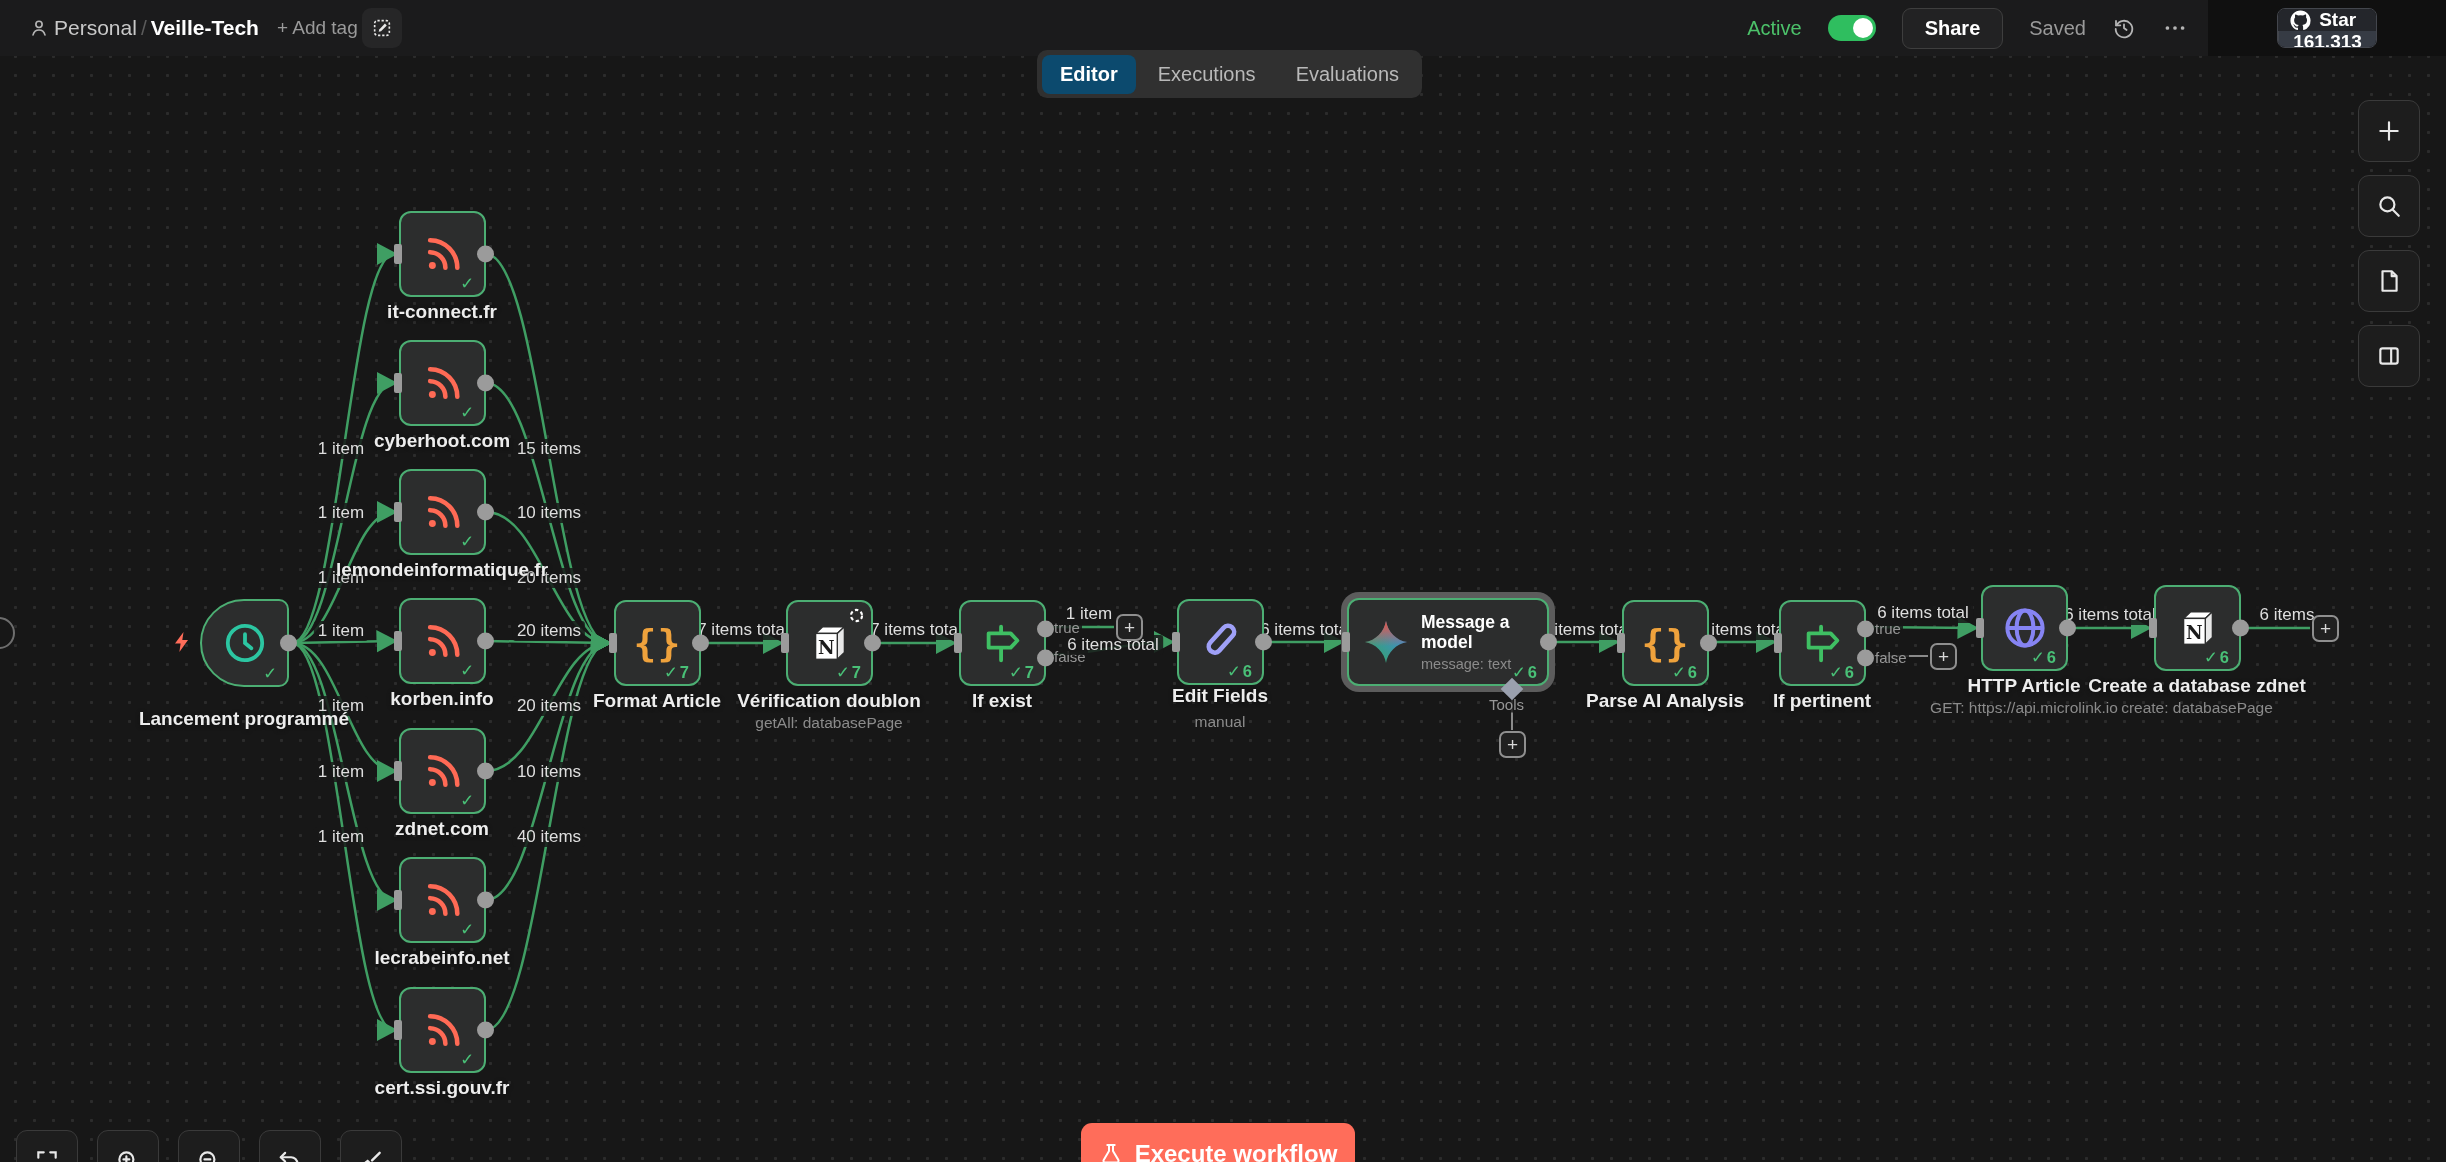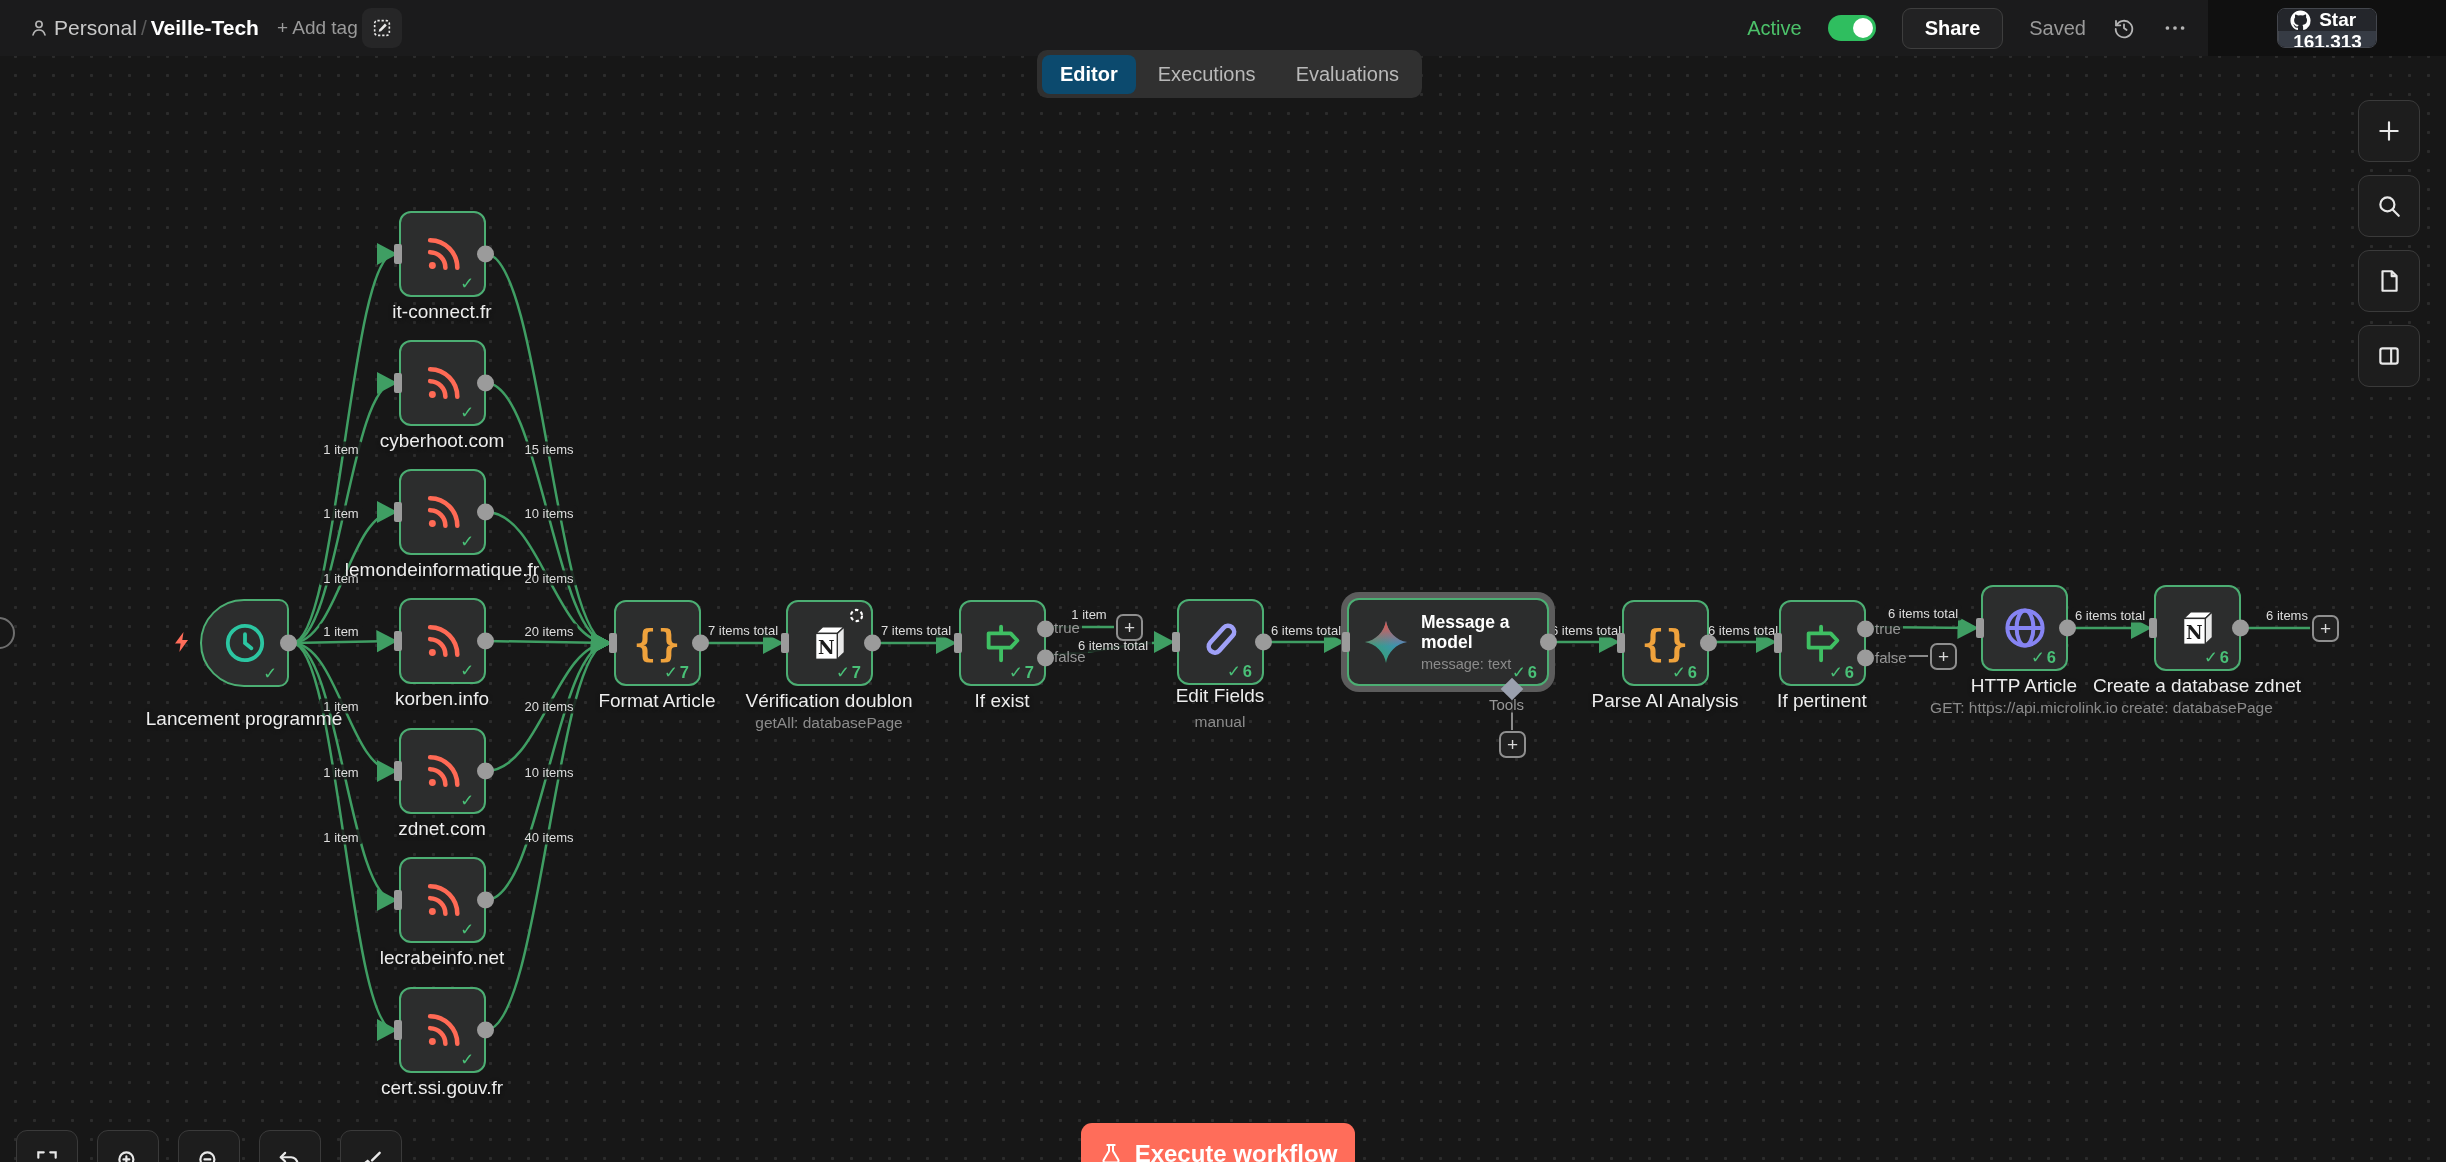--- a/index.html
+++ b/index.html
@@ -56,28 +56,28 @@
     width:8px; height:20px; background:#9b9b9b; border-radius:2px; z-index:6; }
   .pout { position:absolute; right:-10px; top:50%; transform:translateY(-50%);
     width:17px; height:17px; background:#9b9b9b; border-radius:50%; z-index:6; }
   .pout.t { top:27px; } .pout.f { top:56px; }
   .braces-icon { color:#efa23c; font-size:38px; font-weight:700;
     font-family:"DejaVu Sans Mono", monospace; letter-spacing:1px; }
   .braces-icon::before { content:"{}"; }
   .sync-badge { position:absolute; right:7px; top:6px; }
   .tools-diamond { position:absolute; width:16px; height:16px; background:#9aa0ae;
     transform:rotate(45deg); z-index:6; }
-  .nlabel { position:absolute; transform:translateX(-50%); color:#ededed; font-size:19px; font-weight:400;
+  .nlabel { position:absolute; transform:translateX(-50%); color:#ededed; font-size:19px; font-weight:700;
     white-space:nowrap; z-index:4; text-shadow:0 1px 4px #101010; }
   .nsub { position:absolute; transform:translateX(-50%); color:#8b8b8b; font-size:15.5px;
     white-space:nowrap; z-index:4; }
   .wide .wtitle { color:#fff; font-size:17.5px; font-weight:700; line-height:1.15; width:110px; }
   .wide .wsub { color:#8b8b8b; font-size:14.5px; margin-top:4px; }
 
-  .elabel { position:absolute; transform:translate(-50%,-50%); color:#dedede; font-size:13px;
+  .elabel { position:absolute; transform:translate(-50%,-50%); color:#dedede; font-size:17px;
     background:rgba(23,23,23,0.85); padding:0 4px; border-radius:3px; white-space:nowrap; z-index:3; }
   .plabel { position:absolute; transform:translateY(-50%); color:#979797; font-size:15px;
     background:rgba(23,23,23,0.85); padding:0 2px; z-index:3; }
   .plus { position:absolute; width:27px; height:27px; border:2px solid #8f8f8f; border-radius:7px;
     background:#202020; color:#d8d8d8; display:flex; align-items:center; justify-content:center;
     z-index:6; cursor:pointer; font-size:19px; }
   .plus::before { content:"+"; }
 
   .bolt { position:absolute; z-index:4; }
   .edge-peek { position:absolute; left:-17px; top:617px; width:32px; height:32px; border:2px solid #6e6e6e;

